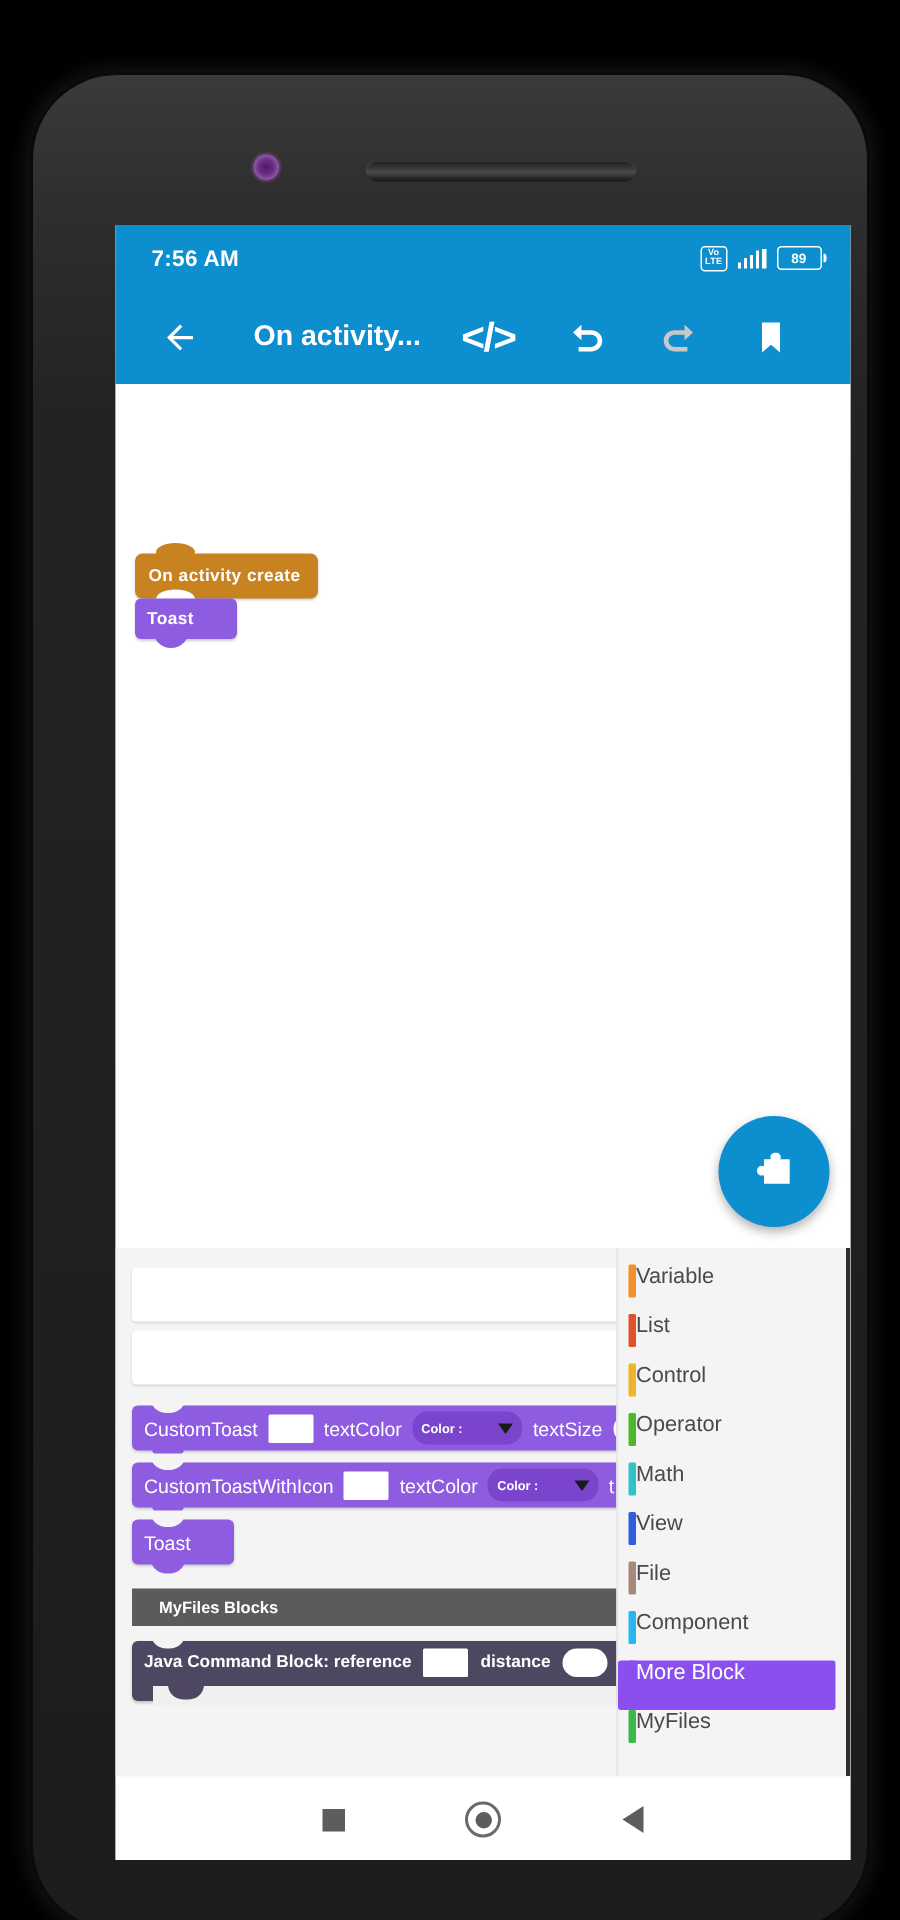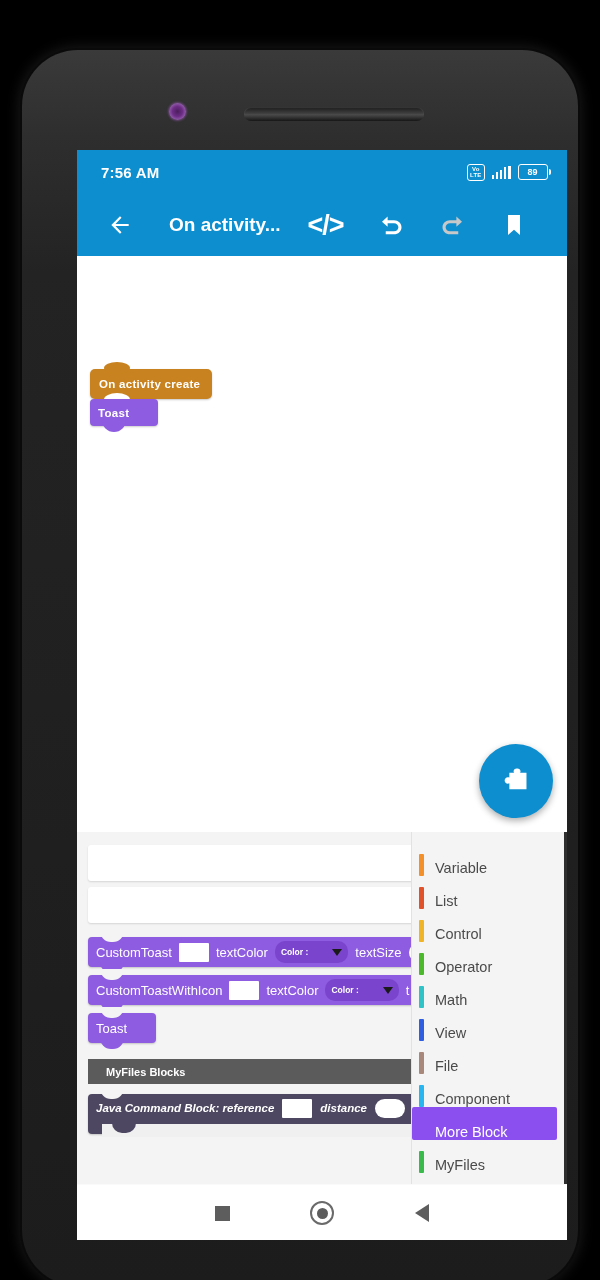--- a/index.html
+++ b/index.html
@@ -291,21 +291,20 @@
     color: #fff; font-size: 11px; font-weight: bold;
   }
 
   #pblk-java {
     position: absolute;
     left: 11px; top: 262px;
     width: 330px; height: 40px;
     background: #4e4762;
     border-radius: 4px;
     box-shadow: 0 1px 2px rgba(0,0,0,0.2);
-    font-style: italic;
   }
   #pblk-java::before {
     content: ""; position: absolute;
     left: 12px; top: -6px; width: 24px; height: 11px;
     background: #f4f4f4; border-radius: 0 0 12px 12px;
   }
   #java-head {
     position: absolute; left: 0; top: 0;
     height: 28px; width: 100%;
     display: flex; align-items: center;
@@ -331,25 +330,24 @@
     position: relative;
     width: 156px;
     background: #f4f4f4;
     border-left: 1px solid #e2e2e2;
     padding-top: 11px;
     box-sizing: border-box;
     overflow: hidden;
   }
   .cat-item {
     display: flex;
-    align-items: flex-end;
+    align-items: flex-start;
     height: 33px;
     padding-left: 7px;
     box-sizing: border-box;
-    gap: 11px;
   }
   .cat-item .bar {
     width: 5px; height: 22px; border-radius: 1px; flex: none;
   }
   .cat-item .cat-label {
     font-size: 14.5px;
     color: #4a4a4a;
   }
   .cat-item.selected {
     background: #8b4ff0;

